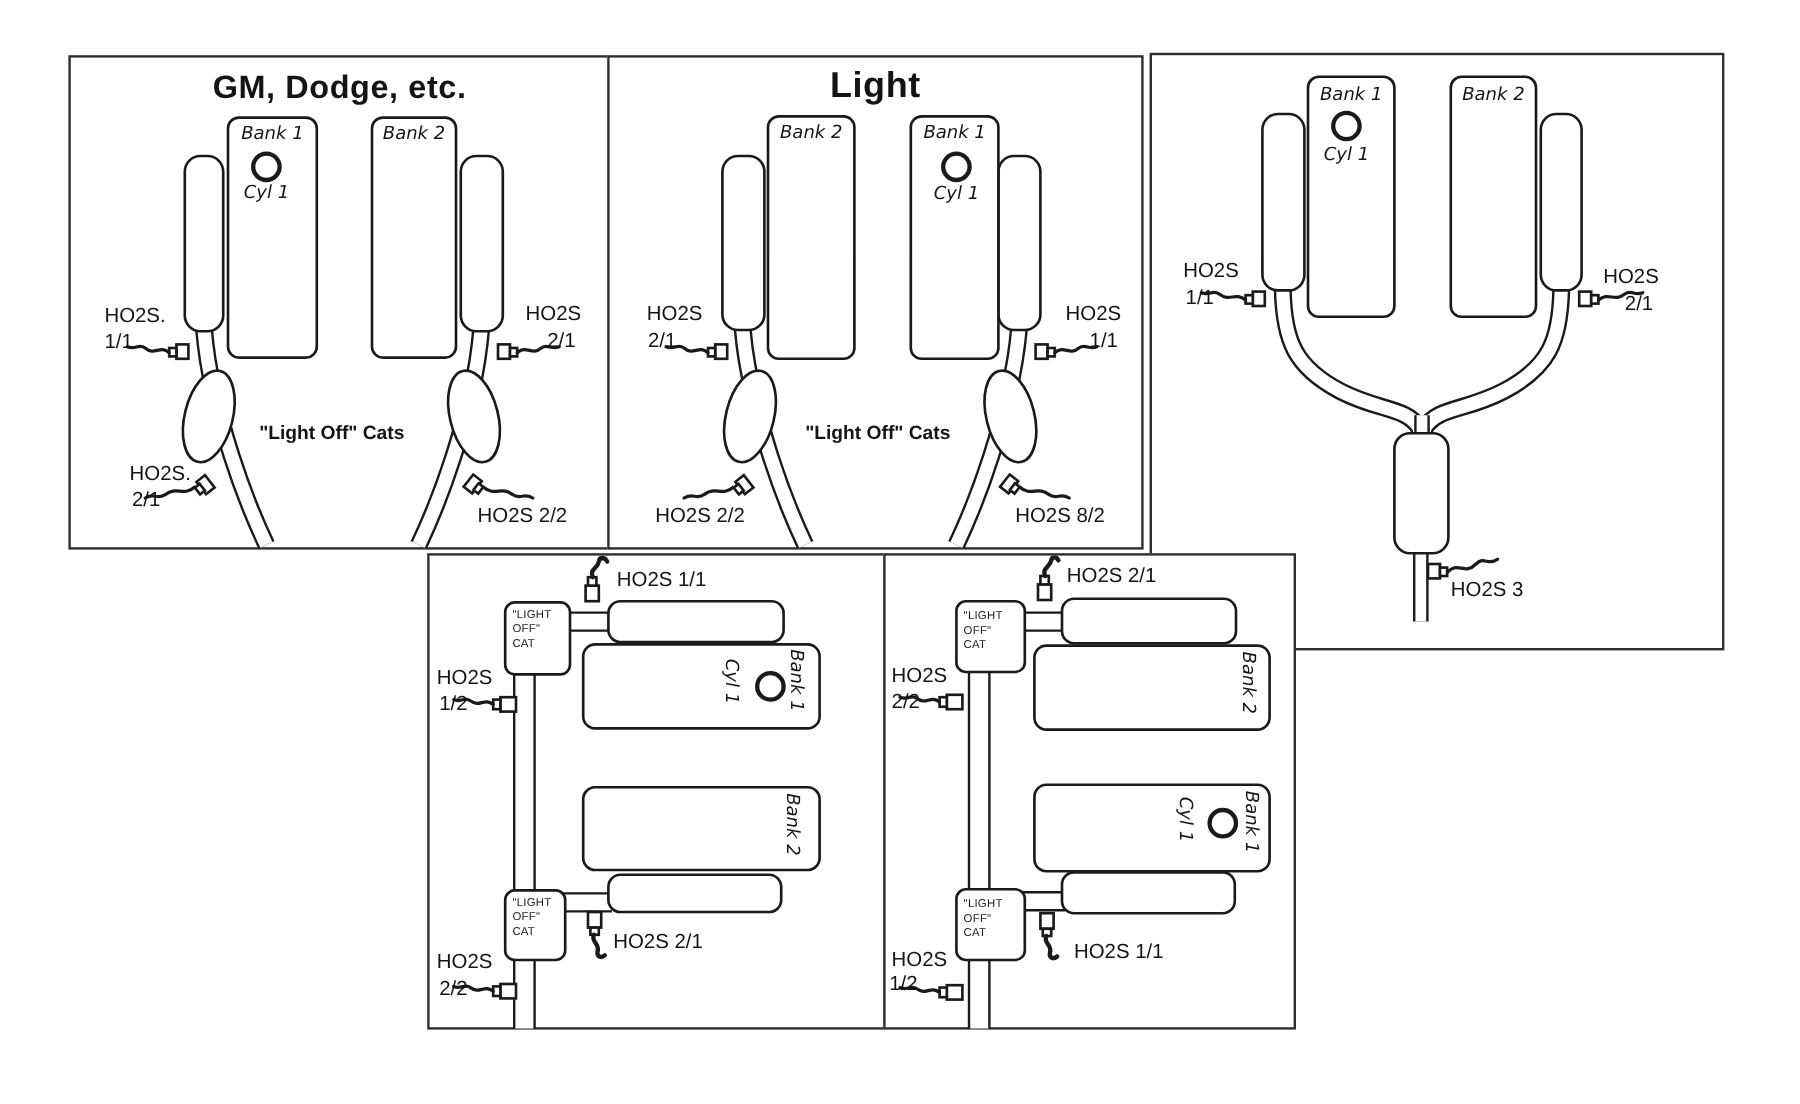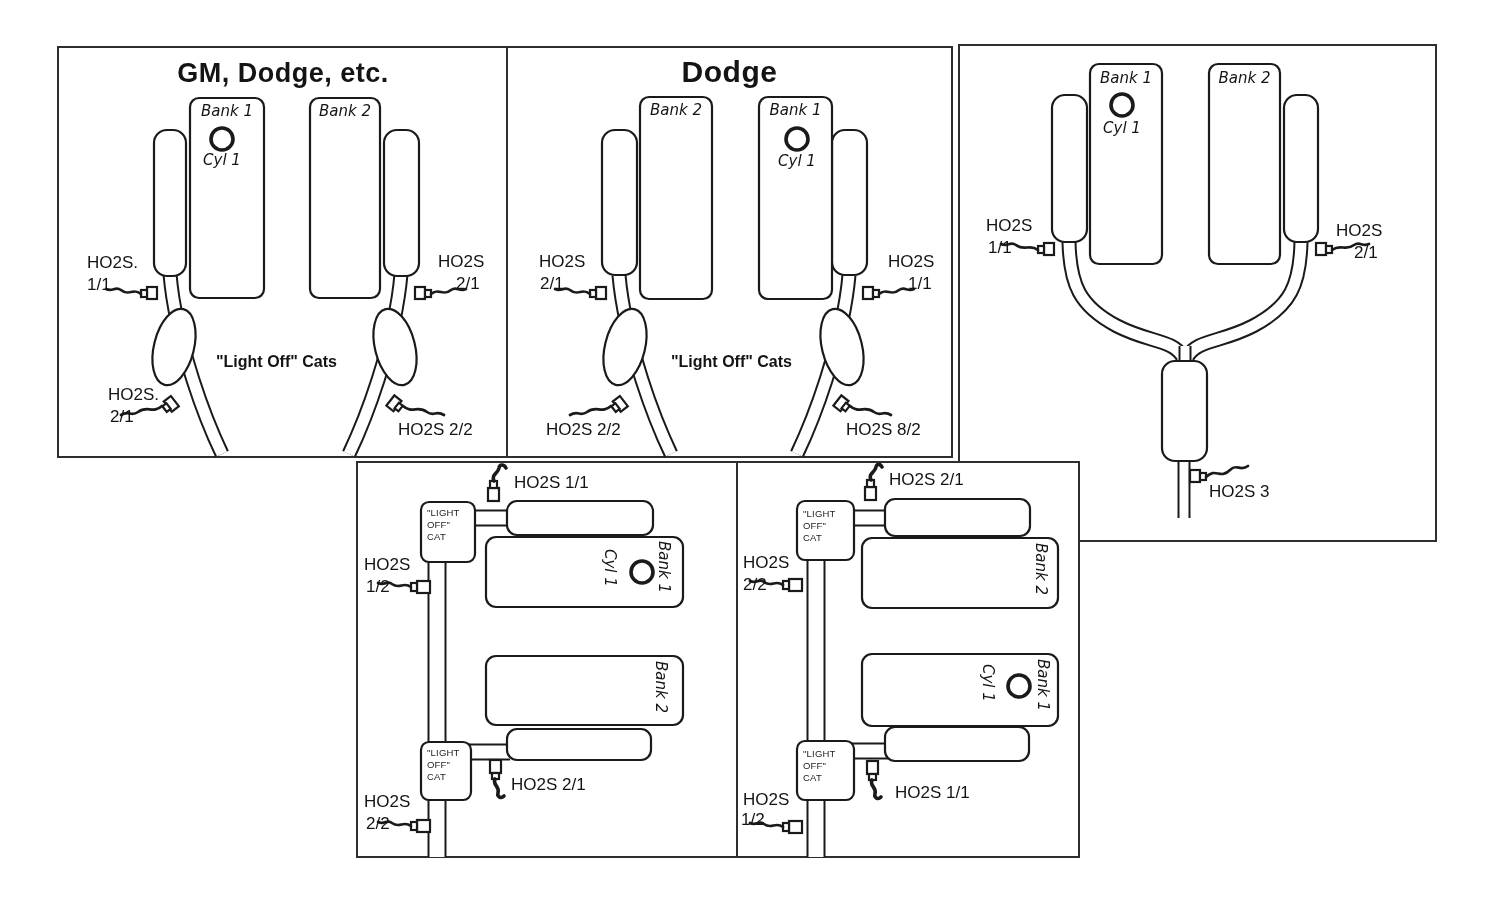--- a/index.html
+++ b/index.html
@@ -165,21 +165,21 @@
         <path class="wire" d="M103,358 C94,366 88,357 79,364 C72,369 70,362 62,367"></path>
       </g>
       <g>
         <g transform="rotate(38 333 356)">
           <rect class="ln" x="328" y="349" width="9" height="13"></rect>
           <rect class="ln" x="336" y="352" width="5" height="7"></rect>
         </g>
         <path class="wire" d="M342,358 C351,366 357,357 366,364 C373,369 375,362 383,367"></path>
       </g>
     </svg>
-    <span class="lbl title title-big" style="top:8px;">Dodge</span>
+    <span class="lbl title title-big" style="top:8px;">Light</span>
     <span class="lbl hand" style="left:132px;top:55px;width:72px;">Bank 2</span>
     <span class="lbl hand" style="left:251px;top:55px;width:73px;">Bank 1</span>
     <span class="lbl hand" style="left:259px;top:106px;width:60px;">Cyl 1</span>
     <span class="lbl note" style="left:163px;top:306px;">"Light Off" Cats</span>
     <span class="lbl" style="left:31px;top:205px;">HO2S</span>
     <span class="lbl" style="left:32px;top:227px;">2/1</span>
     <span class="lbl" style="left:38px;top:373px;">HO2S 2/2</span>
     <span class="lbl" style="left:380px;top:205px;">HO2S</span>
     <span class="lbl" style="left:400px;top:227px;">1/1</span>
     <span class="lbl" style="left:338px;top:373px;">HO2S 8/2</span>

